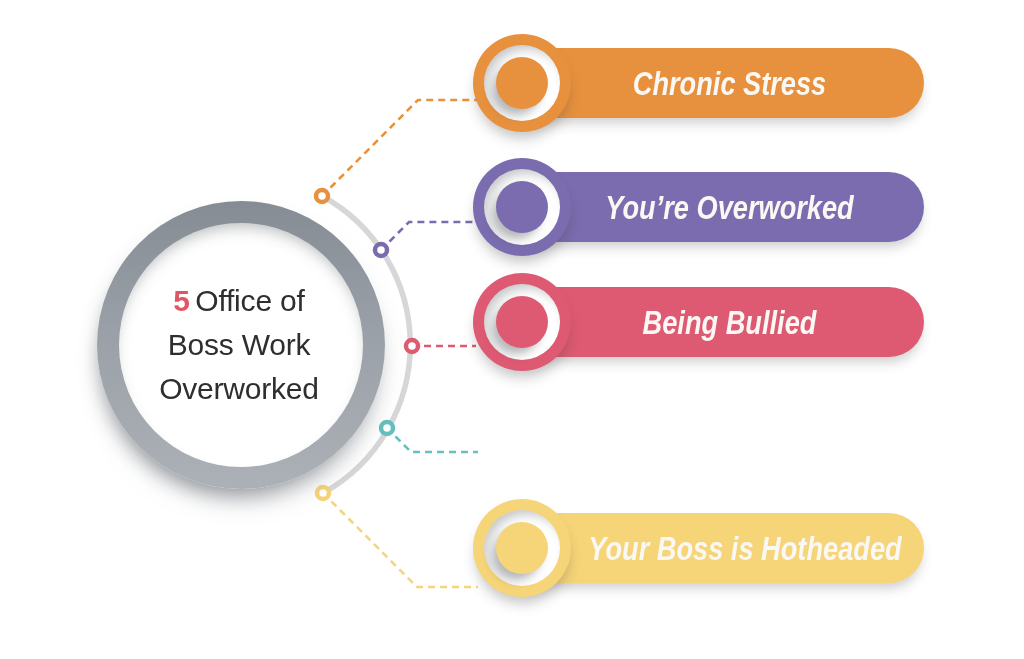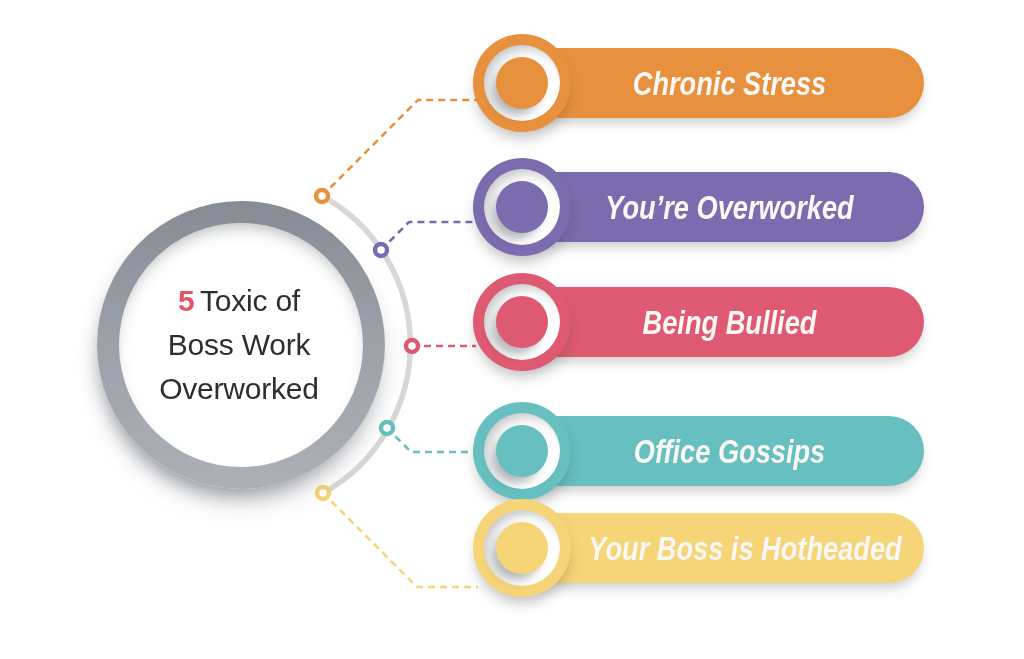--- a/index.html
+++ b/index.html
@@ -64,21 +64,21 @@
     </g>
     <g class="connector" style="--c: #F6D478;">
       <polyline points="323,493 417,587 478,587"></polyline>
       <circle cx="323" cy="493" r="6"></circle>
     </g>
   </svg>
 
   <div class="hub">
     <div class="hub-inner">
       <div class="hub-title">
-        <div><span class="hl">5</span><span>Toxic of</span></div>
+        <div><span class="hl">5</span><span>Office of</span></div>
         <div>Boss Work</div>
         <div>Overworked</div>
       </div>
     </div>
   </div>
 
   <div class="pill row1" style="--c: #E7913E;">
     <div class="bar"></div>
     <span class="label">Chronic Stress</span>
     <div class="ring">
@@ -101,29 +101,20 @@
   <div class="pill row3" style="--c: #DE5A72;">
     <div class="bar"></div>
     <span class="label">Being Bullied</span>
     <div class="ring">
       <div class="ring-white">
         <div class="ring-core"></div>
       </div>
     </div>
   </div>
 
-  <div class="pill row4" style="--c: #67BFC0;">
-    <div class="bar"></div>
-    <span class="label">Office Gossips</span>
-    <div class="ring">
-      <div class="ring-white">
-        <div class="ring-core"></div>
-      </div>
-    </div>
-  </div>
 
   <div class="pill row5" style="--c: #F6D478;">
     <div class="bar"></div>
     <span class="label">Your Boss is Hotheaded</span>
     <div class="ring">
       <div class="ring-white">
         <div class="ring-core"></div>
       </div>
     </div>
   </div>

